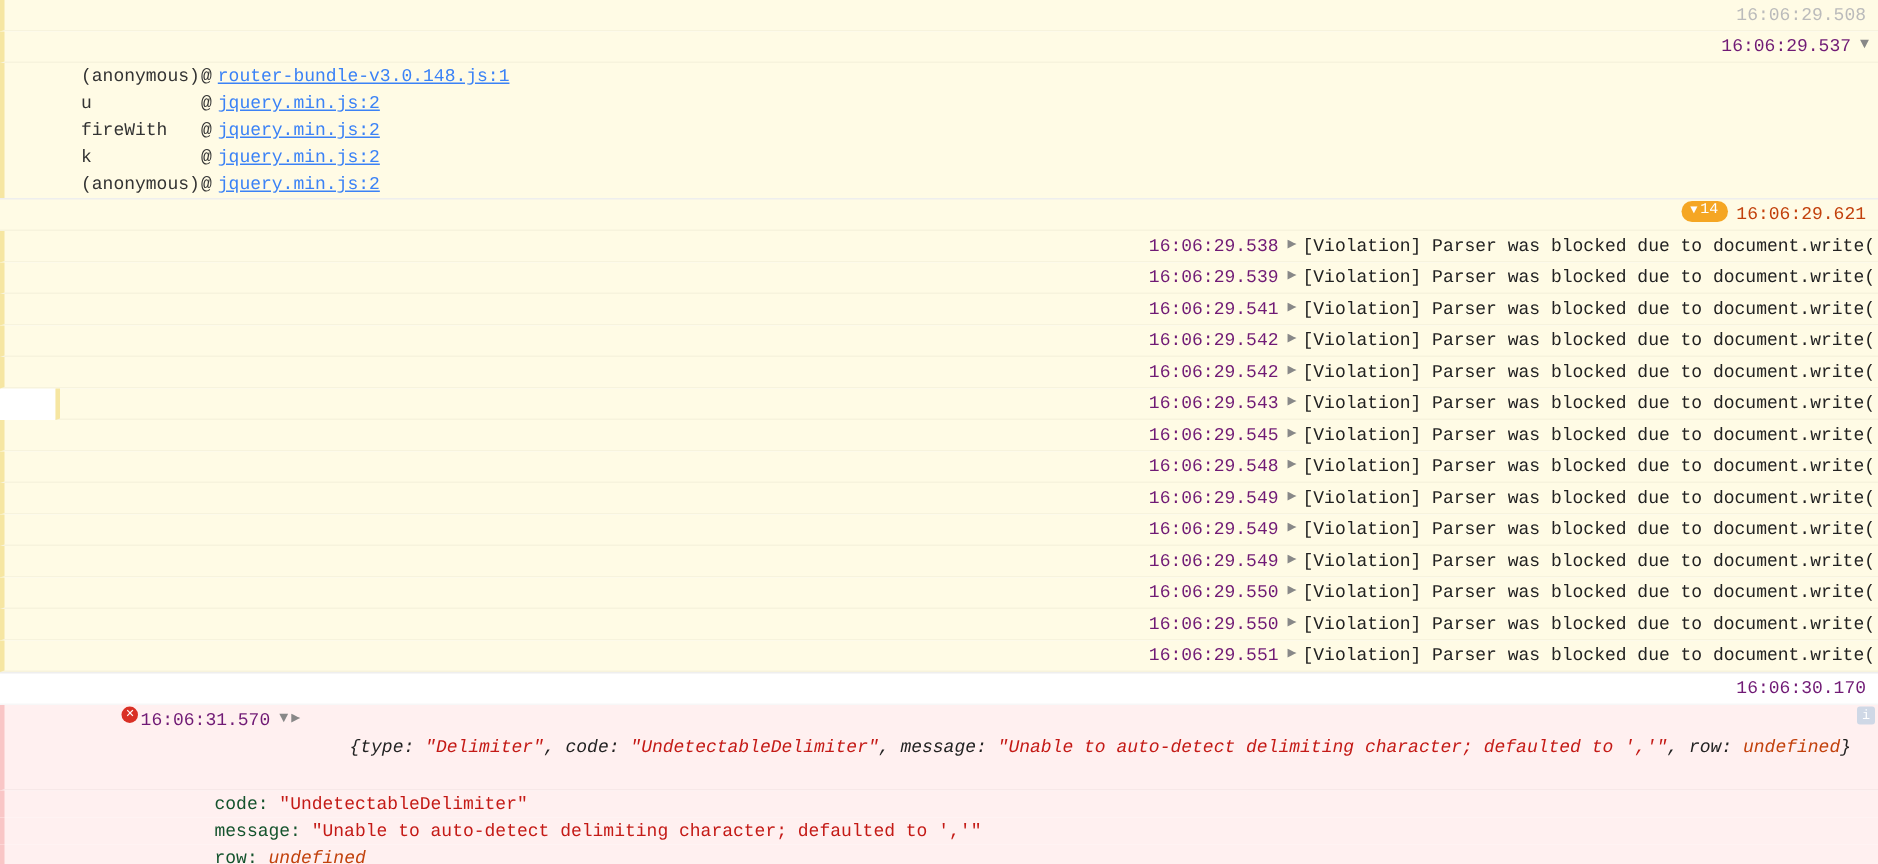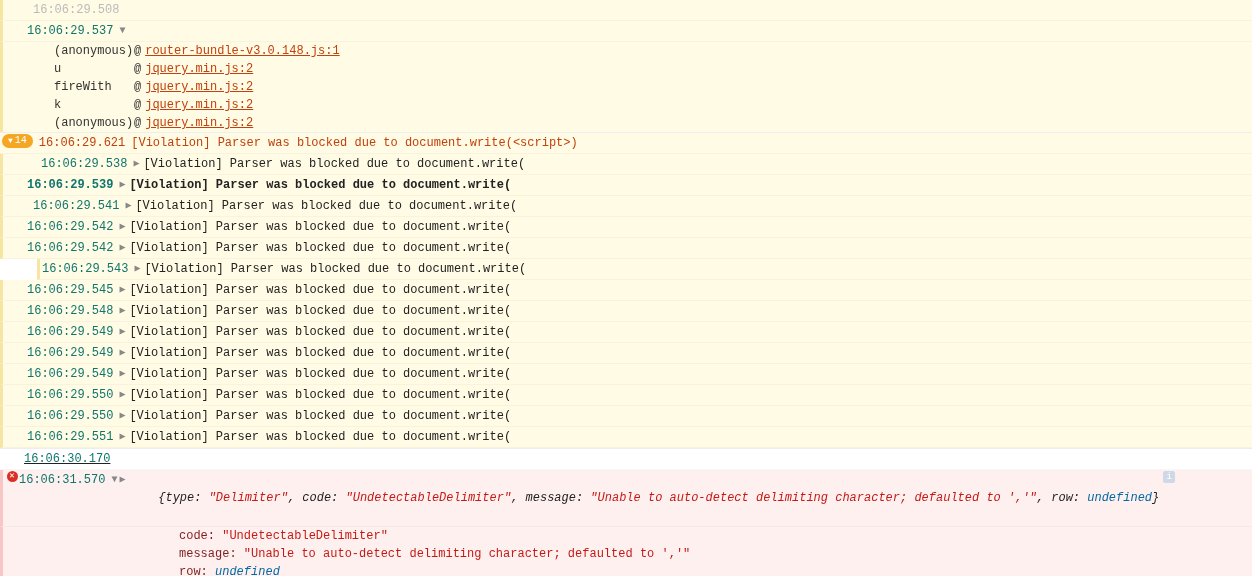--- a/index.html
+++ b/index.html
@@ -9,74 +9,75 @@
     background: #ffffff;
     color: #222;
     width: 1252px;
     line-height: 18px;
   }
   .row {
     display: flex;
     align-items: flex-start;
     border-bottom: 1px solid rgba(0,0,0,0.03);
     padding: 1px 2px;
+    justify-content: flex-end;
   }
   .gutter {
     width: 8px;
     flex-shrink: 0;
   }
   .warn-bg { background: #fffbe5; }
   .grouped { border-left: 3px solid #f6e6a2; }
   .err-bg { background: #fff0f0; }
   .err-border { border-left: 3px solid #f9c6c6; }
-  .plain-bg { background: #ffffff; text-decoration: underline; }
+  .plain-bg { background: #ffffff; }
   .icon-col {
     width: 14px;
     flex-shrink: 0;
     display: flex;
     align-items: center;
     justify-content: center;
   }
   .err-icon {
     width: 11px; height: 11px; border-radius: 50%;
     background: #d93025; color: #fff;
     font-size: 9px; line-height: 11px; text-align: center;
     font-weight: bold;
   }
   .ts {
-    color: #0f766e;
+    color: #701a75;
     margin-right: 6px;
     white-space: pre;
   }
   .ts-dim { color: #bbb; }
   .disclosure {
     width: 10px;
     display: inline-block;
     color: #888;
     font-size: 10px;
     cursor: default;
   }
   .disclosure.open::before { content: "▼"; }
   .disclosure.closed::before { content: "▶"; }
   .msg { white-space: pre; }
-  .link { color: #c2410c; text-decoration: underline; cursor: pointer; }
+  .link { color: #3b82f6; text-decoration: underline; cursor: pointer; }
   .badge {
     display: inline-flex; align-items: center;
     background: #f5a623; color: #fff;
     border-radius: 8px; padding: 0 6px; height: 14px;
     font-size: 10px; margin-right: 6px;
     white-space: nowrap;
   }
   .badge .tri { font-size: 8px; margin-right: 2px; }
   .stack-row { display: flex; padding-left: 51px; }
   .stack-fn { width: 80px; color: #333; white-space: pre; }
   .stack-at { color: #333; margin-right: 4px; }
-  .obj-key { color: #7f1d1d; margin-left: 36px; }
+  .obj-key { color: #14532d; }
   .obj-str { color: #c41a16; }
-  .obj-und { color: #0369a1; font-style: italic; }
+  .obj-und { color: #c2410c; font-style: italic; }
   .obj-line { padding-left: 140px; }
   .subtle { color: #c2410c; }
   .info-icon {
     display:inline-block; width:12px; height:12px;
     background:#cfd8e6; color:#fff; border-radius:2px;
     font-size:9px; line-height:12px; text-align:center;
     margin-left:4px;
   }
 </style>
 </head>
@@ -119,30 +120,29 @@
   <span class="stack-at">@</span>
   <span class="link">jquery.min.js:2</span>
 </div>
 
 <div class="row warn-bg" style="border-top:1px solid #eee;">
   <span class="badge">
       <span class="tri">▼</span>
       <span>14</span>
     </span>
   <span class="ts subtle">16:06:29.621</span>
-  <span class="msg subtle">[Violation] Parser was blocked due to document.write(&lt;script&gt;)</span>
 </div>
 
 <div id="group-items">
     <div class="row warn-bg grouped" style="padding-left: 38px;">
       <span class="ts">16:06:29.538</span>
       <span class="disclosure closed"></span>
       <span class="msg">[Violation] Parser was blocked due to document.write(</span>
     </div>
-    <div class="row warn-bg grouped" style="padding-left: 24px; font-weight: bold;">
+    <div class="row warn-bg grouped" style="padding-left: 24px;">
       <span class="ts">16:06:29.539</span>
       <span class="disclosure closed"></span>
       <span class="msg">[Violation] Parser was blocked due to document.write(</span>
     </div>
     <div class="row warn-bg grouped" style="padding-left: 30px;">
       <span class="ts">16:06:29.541</span>
       <span class="disclosure closed"></span>
       <span class="msg">[Violation] Parser was blocked due to document.write(</span>
     </div>
     <div class="row warn-bg grouped" style="padding-left: 24px;">

